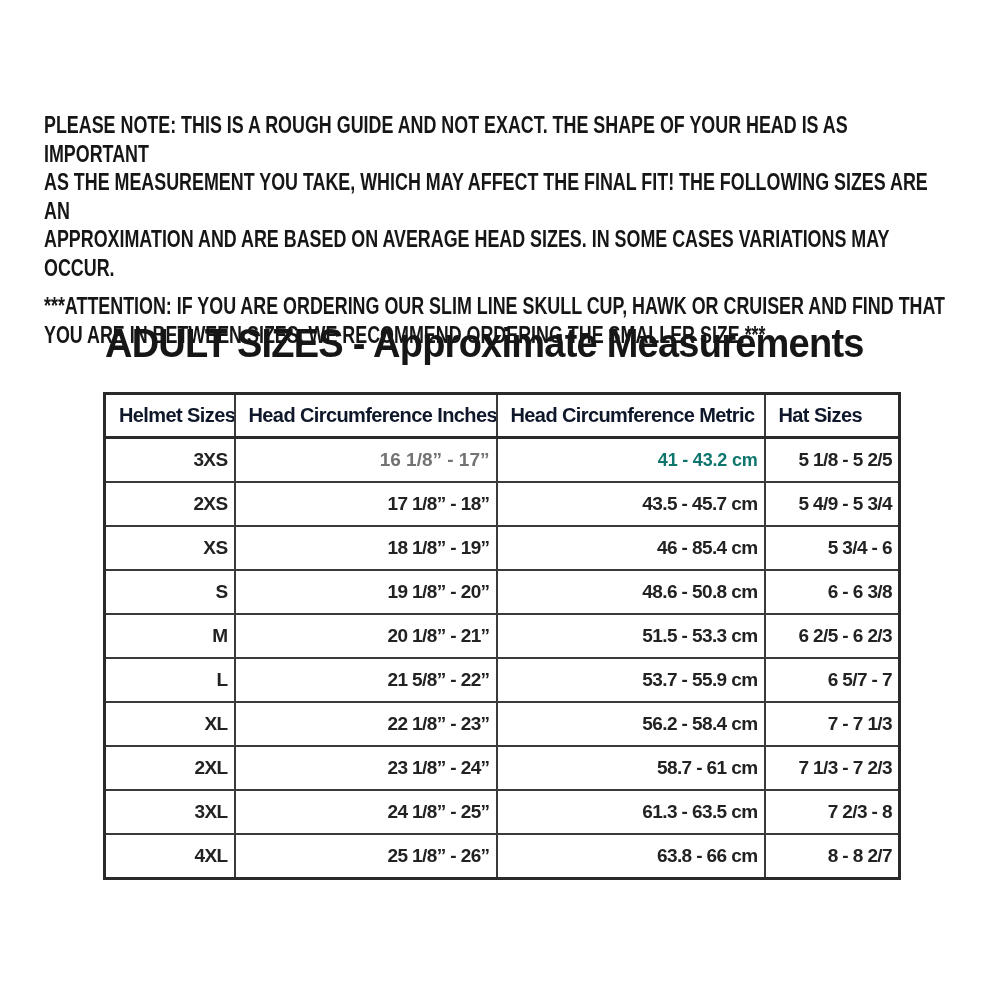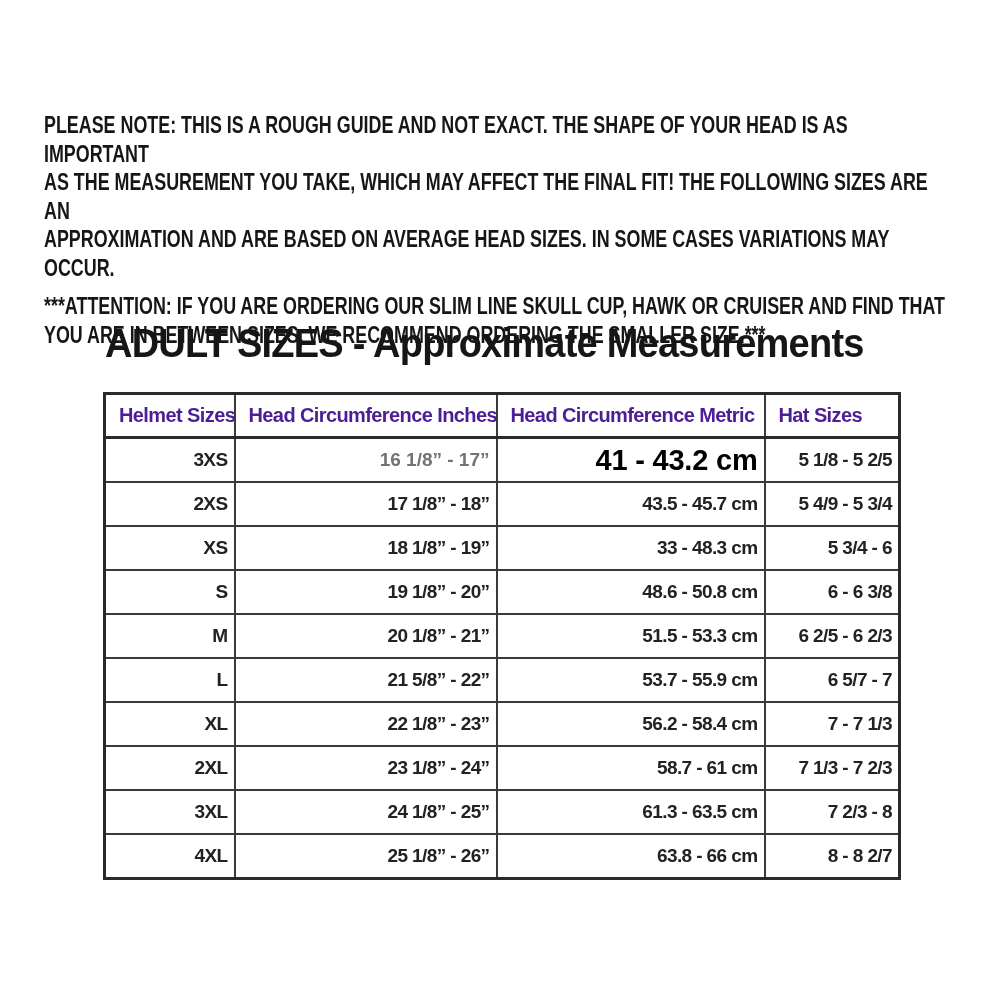--- a/index.html
+++ b/index.html
@@ -72,38 +72,38 @@
     padding: 0 6px 0 13px;
     overflow: hidden;
     white-space: nowrap;
   }
   #size-table th {
     height: 41px;
     font-size: 20px;
     font-weight: bold;
     letter-spacing: -0.6px;
     border-bottom: 3px solid #2a2a2a;
-    color: #4c1d95;
+    color: #0f172a;
   }
   #size-table td {
     height: 42px;
     font-size: 19px;
     font-weight: bold;
     letter-spacing: -0.6px;
     color: #222222;
     text-align: right;
   }
   #size-table tr.first-row td.cell-inches {
     letter-spacing: 0;
     color: #737373;
   }
   #size-table tr.first-row td.cell-metric {
-    font-size: 29px;
+    font-size: 18px;
     letter-spacing: -0.2px;
-    color: #000000;
+    color: #0f766e;
   }
 </style>
 </head>
 <body>
 
 <div id="page">
 
   <div id="notes">
     <div class="note">PLEASE NOTE: THIS IS A ROUGH GUIDE AND NOT EXACT. THE SHAPE OF YOUR HEAD IS AS IMPORTANT
 AS THE MEASUREMENT YOU TAKE, WHICH MAY AFFECT THE FINAL FIT! THE FOLLOWING SIZES ARE AN
@@ -138,21 +138,21 @@
       </tr>
       <tr>
         <td class="cell-helmet">2XS</td>
         <td class="cell-inches">17 1/8” - 18”</td>
         <td class="cell-metric">43.5 - 45.7 cm</td>
         <td class="cell-hat">5 4/9 - 5 3/4</td>
       </tr>
       <tr>
         <td class="cell-helmet">XS</td>
         <td class="cell-inches">18 1/8” - 19”</td>
-        <td class="cell-metric">33 - 48.3 cm</td>
+        <td class="cell-metric">46 - 85.4 cm</td>
         <td class="cell-hat">5 3/4 - 6</td>
       </tr>
       <tr>
         <td class="cell-helmet">S</td>
         <td class="cell-inches">19 1/8” - 20”</td>
         <td class="cell-metric">48.6 - 50.8 cm</td>
         <td class="cell-hat">6 - 6 3/8</td>
       </tr>
       <tr>
         <td class="cell-helmet">M</td>

